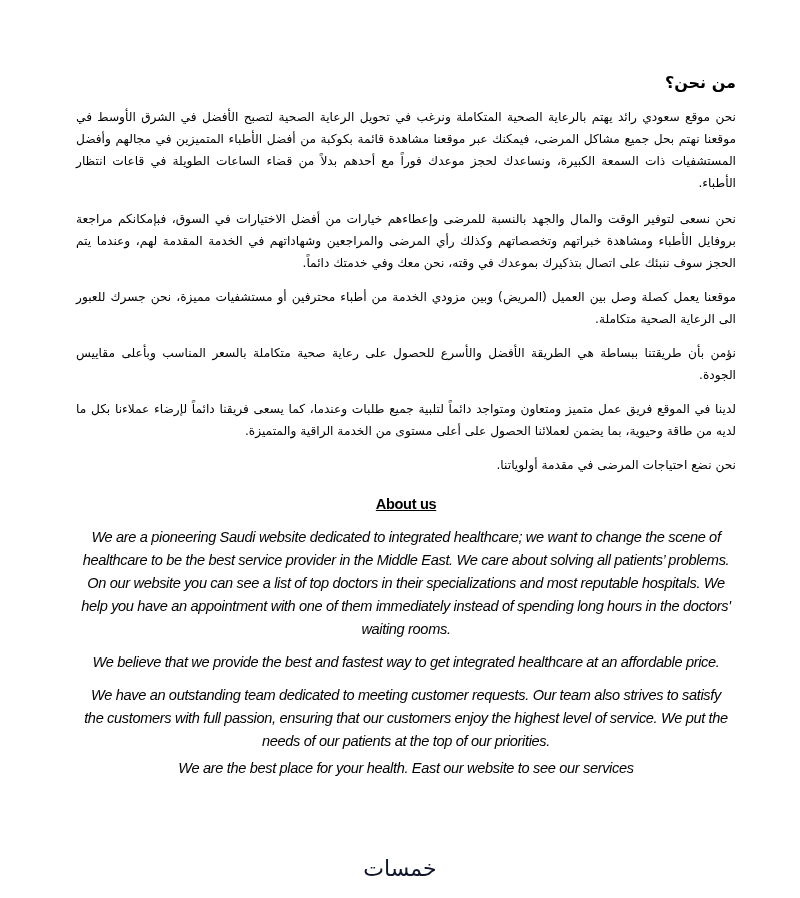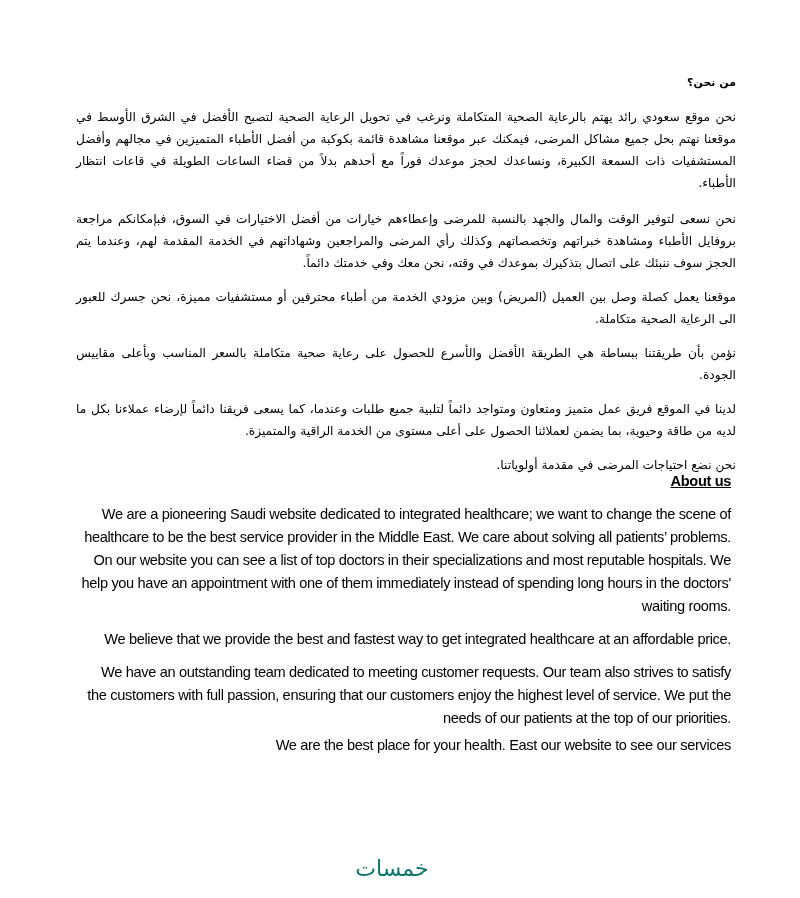--- a/index.html
+++ b/index.html
@@ -29,69 +29,70 @@
       direction: rtl;
       text-align: right;
       font-family: "DejaVu Sans", sans-serif;
       font-size: 12.2px;
       line-height: 22px;
       letter-spacing: -0.2px;
     }
     .ar-heading {
       font-weight: bold;
       margin: 0 0 0 0;
-      font-size: 11px;
+      font-size: 16px;
       line-height: 22px;
     }
     .ar-p {
       margin: 12px 0 10px 0;
       text-align: justify;
       text-align-last: right;
     }
     .ar-p.last {
       margin-bottom: 0;
     }
     .ar-p.first {
       margin-bottom: 14px;
     }
     .en-section {
       position: absolute;
       left: 81px;
-      top: 470px;
+      top: 493px;
       width: 650px;
       direction: ltr;
-      text-align: right;
+      text-align: center;
       font-family: "Liberation Sans", sans-serif;
       font-size: 14.6px;
       line-height: 23px;
       letter-spacing: -0.35px;
     }
     .en-heading {
       font-weight: bold;
       text-decoration: underline;
       margin: 0 0 10px 0;
       font-size: 14.6px;
       line-height: 23px;
     }
     .en-p {
       margin: 4px 0 10px 0;
+      font-style: italic;
     }
     .en-p.tight {
       margin-bottom: 0;
     }
     .watermark {
       position: absolute;
-      left: 344px;
+      left: 352px;
       top: 856px;
       width: 96px;
       text-align: center;
       direction: rtl;
       font-family: "DejaVu Sans", sans-serif;
       font-size: 22px;
-      color: #0f766e;
+      color: #0f172a;
       letter-spacing: 1px;
     }
   </style>
 </head>
 <body>
 
 <div class="page">
 
   <div class="ar-section">
     <div class="ar-heading">من نحن؟</div>

